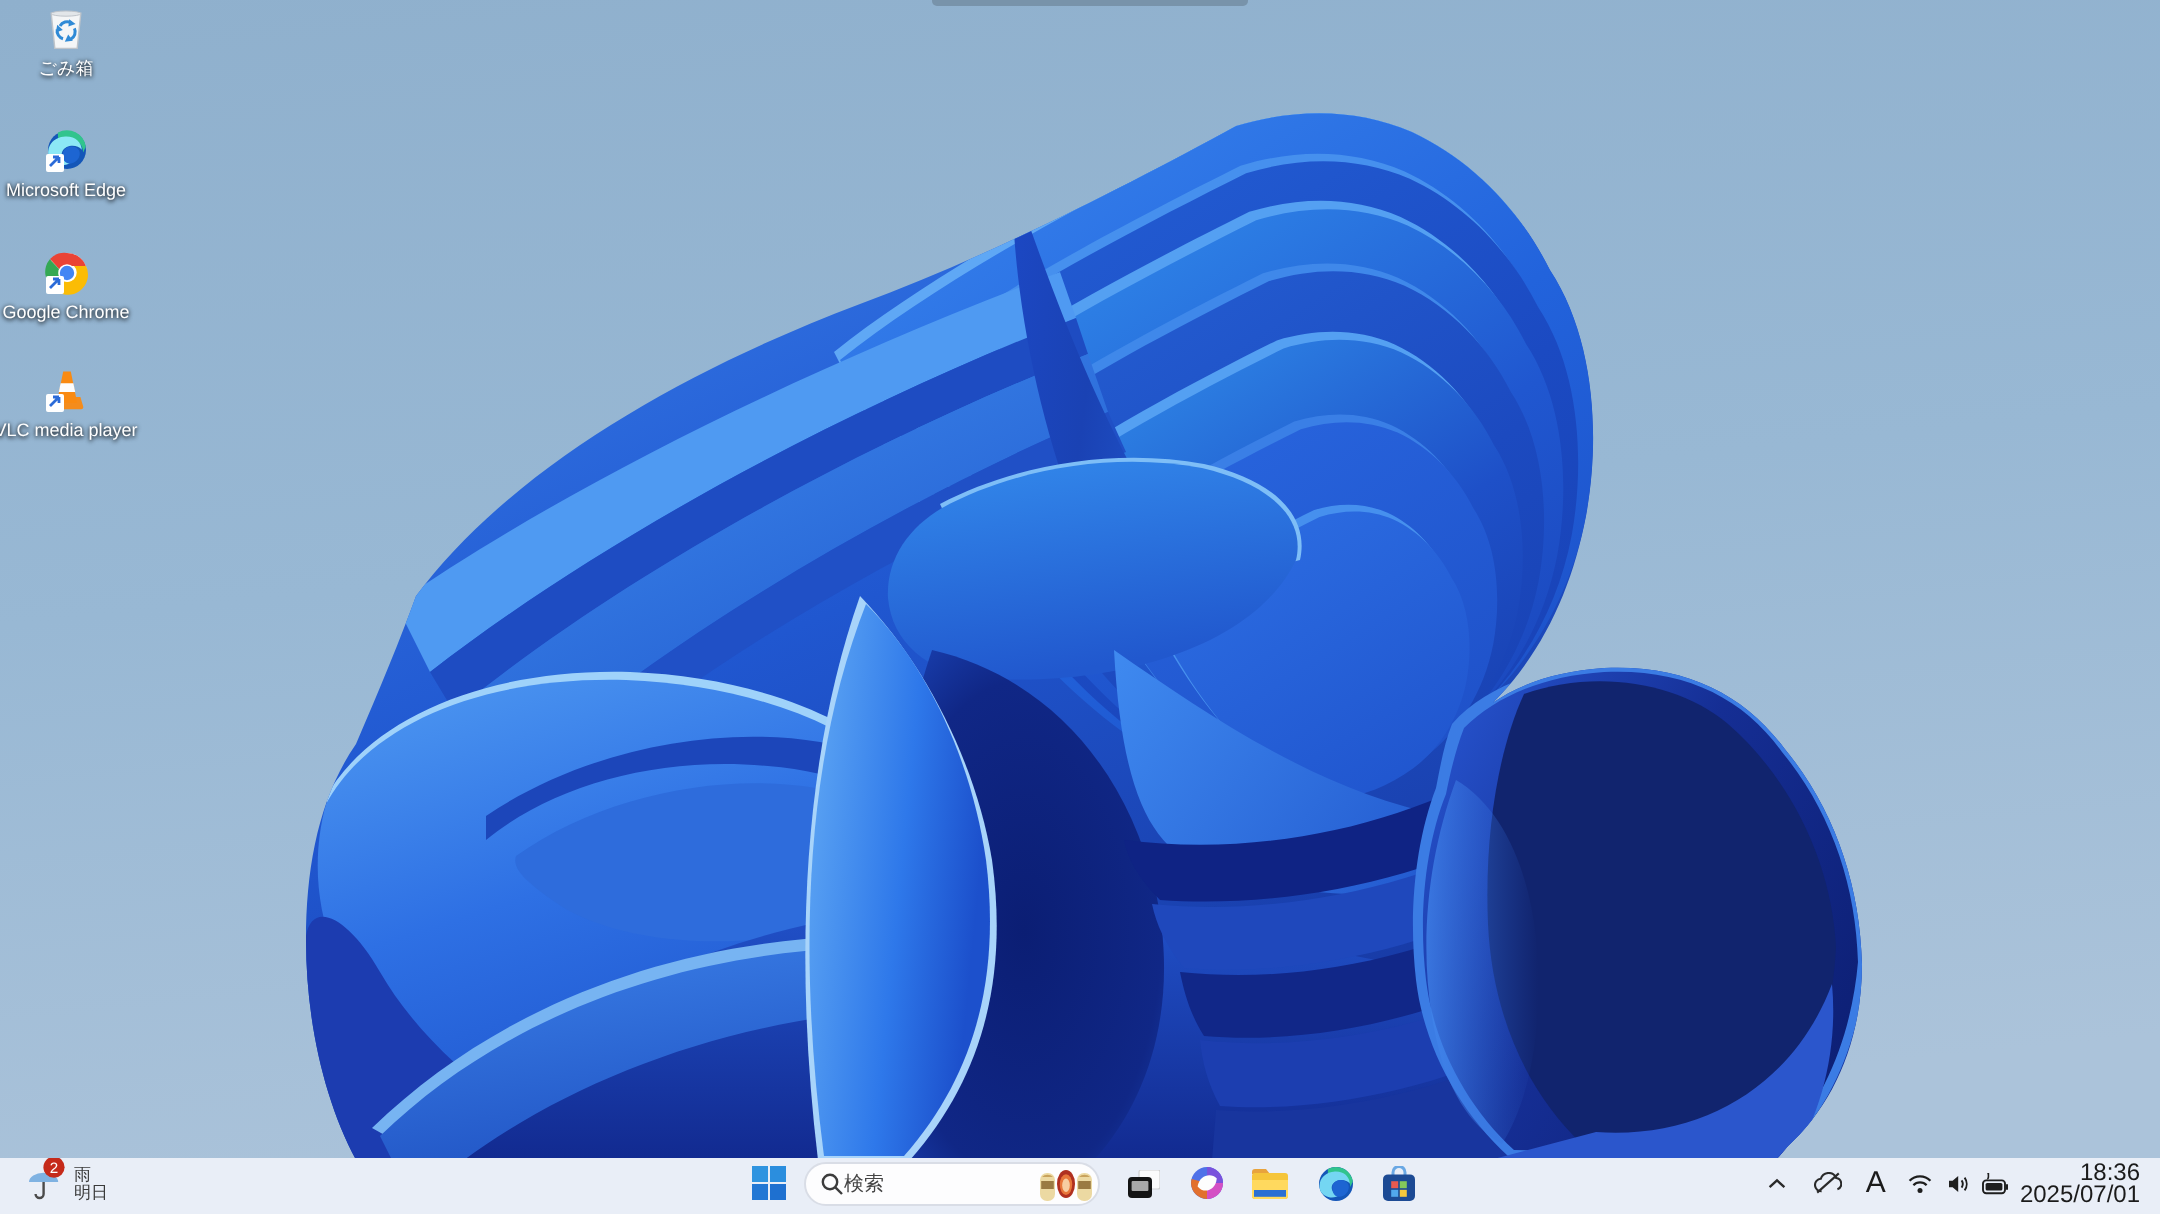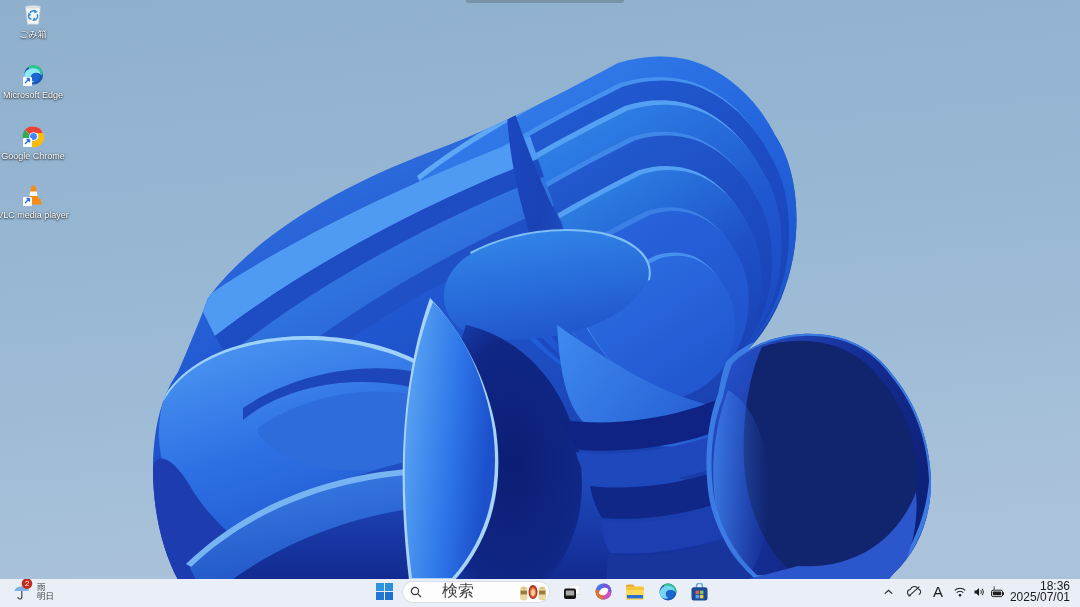--- a/index.html
+++ b/index.html
@@ -6,21 +6,21 @@
 #desk{position:absolute;left:0;top:0;width:1080px;height:473px;}
 #wall{position:absolute;left:0;top:0;}
 .dicon{position:absolute;width:74px;text-align:center;}
 .dicon .lab{color:#fff;font-size:9px;line-height:10px;text-shadow:0 1px 2px rgba(0,0,0,.75),0 0 2px rgba(0,0,0,.6);margin-top:3px;}
 .dicon svg{display:block;margin:0 auto;}
 #taskbar{position:absolute;left:0;top:579px;width:1080px;height:28px;background:#e9eef7;}
 #tb-weather{position:absolute;left:12px;top:1px;height:24px;display:flex;align-items:center;}
 #tb-weather .wtxt{font-size:8.5px;color:#3a3a3a;line-height:9.5px;margin-left:2px;}
 #tb-center{position:absolute;left:376px;top:0.5px;height:24px;display:flex;align-items:center;}
 #searchbox{width:146px;height:20px;background:#fdfdfe;border:1px solid #d9dde6;border-radius:11px;display:flex;align-items:center;margin-left:9px;position:relative;}
-#searchbox .stxt{font-size:16px;color:#454545;margin-left:20px;}
+#searchbox .stxt{font-size:10px;color:#454545;margin-left:0;}
 .tbicon{margin-left:0;}
 #tb-tray{position:absolute;right:0;top:-1.5px;height:28px;display:flex;align-items:center;}
 #tb-clock{text-align:right;font-size:12px;color:#1b1b1b;line-height:10.5px;margin-right:10px;margin-left:5.5px;}
 #toppill{position:absolute;left:466px;top:-2.5px;width:158px;height:5px;border-radius:2.5px;background:rgba(100,122,140,0.55);}
 </style>
 </head>
 <body>
 <div id="desk">
 <svg id="wall" width="1080" height="607" viewBox="0 0 1080 607">
 <defs>

